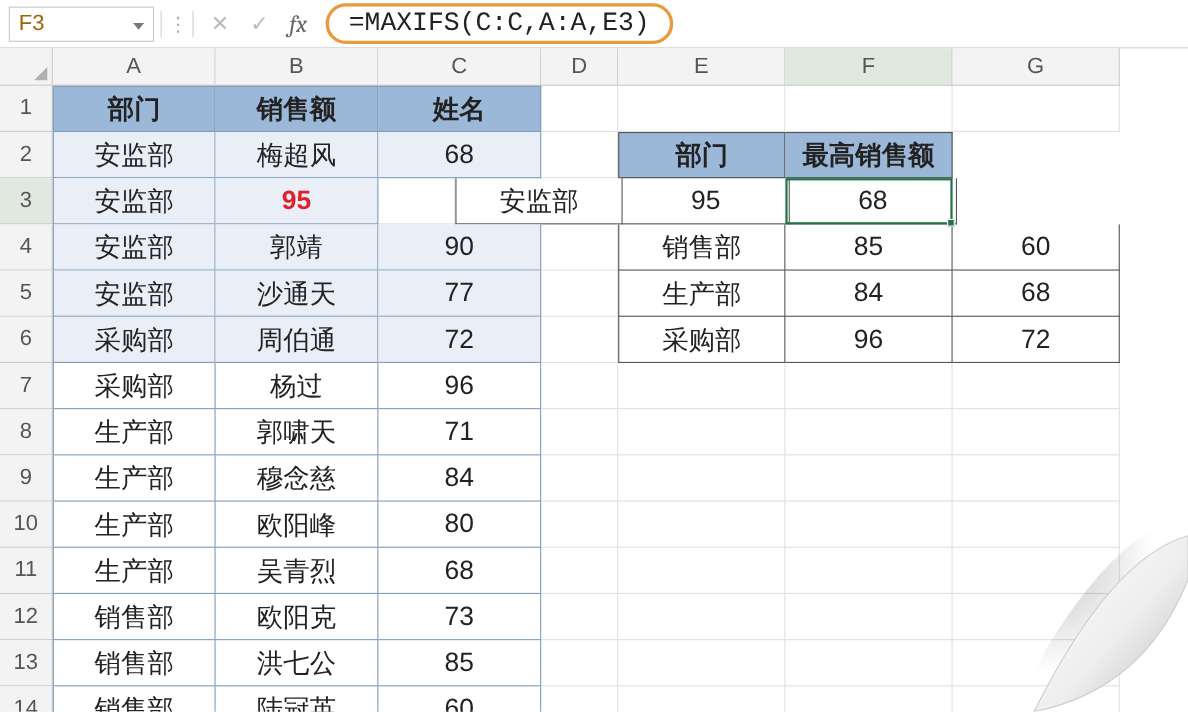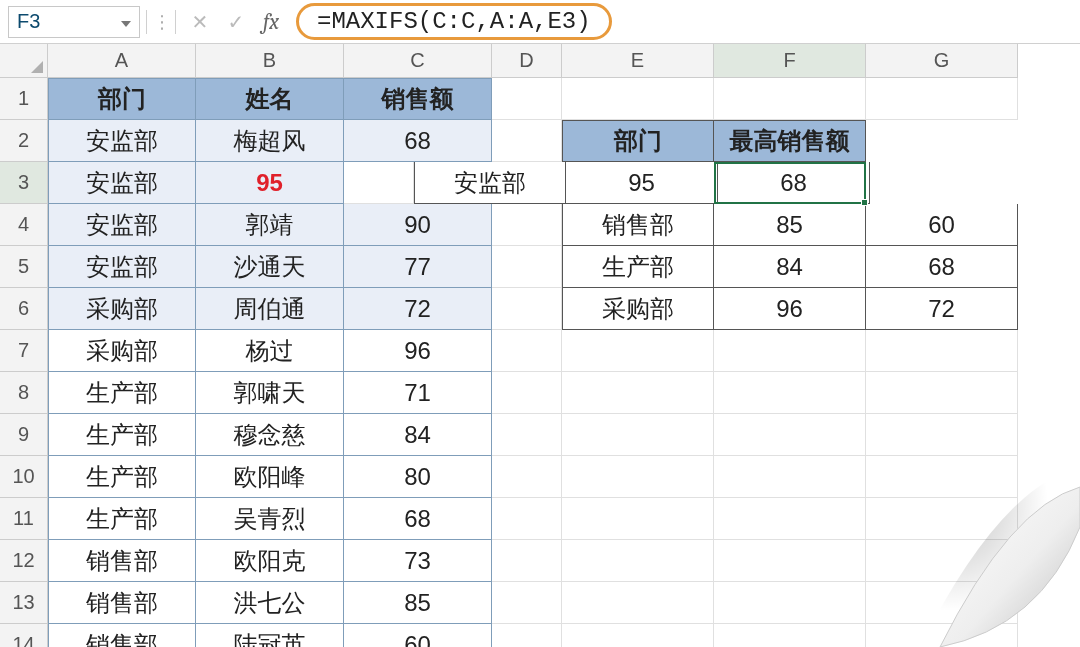--- a/index.html
+++ b/index.html
@@ -1,20 +1,20 @@
 <!DOCTYPE html>
 <html><head>
 <meta charset="utf-8">
 <style>
   *{box-sizing:border-box;margin:0;padding:0;}
   body{font-family:"DengXian","Microsoft YaHei","SimSun",sans-serif;background:#fff;width:1080px;height:647px;position:relative;overflow:hidden;}
   
   
   .formula-bar{display:flex;align-items:center;height:44px;border-bottom:1px solid #d0d0d0;padding:0 8px;background:#fff;}
-  .name-box{width:132px;height:32px;border:1px solid #c8c8c8;background:#fff;display:flex;align-items:center;padding:0 8px;font-size:20px;color:#0c4a6e;position:relative;}
+  .name-box{width:132px;height:32px;border:1px solid #c8c8c8;background:#fff;display:flex;align-items:center;padding:0 8px;font-size:20px;color:#a16207;position:relative;}
   .name-box::after{content:"";position:absolute;right:8px;top:14px;border-left:5px solid transparent;border-right:5px solid transparent;border-top:6px solid #777;}
   .fb-sep{width:1px;height:24px;background:#d0d0d0;margin:0 6px;}
   .fb-dots{width:16px;text-align:center;color:#aaa;font-size:18px;}
   .fb-btn{width:36px;height:36px;display:flex;align-items:center;justify-content:center;color:#bbb;font-size:20px;}
   .fb-fx{width:34px;height:34px;display:flex;align-items:center;justify-content:center;color:#666;font-size:22px;font-style:italic;font-family:"Cambria",serif;}
   .formula-hl{margin-left:8px;padding:2px 18px;border:3px solid #e89a3c;border-radius:22px;font-size:24px;font-family:"Consolas","Courier New",monospace;color:#222;}
   
   
   .grid-wrap{position:relative;}
   .corner{position:absolute;left:0;top:0;width:48px;height:34px;background:#f3f3f3;border-right:1px solid #ccc;border-bottom:1px solid #ccc;}
@@ -101,25 +101,25 @@
         <span>G</span>
       </div>
   </div>
 
   <div class="rows" id="rows">
       <div class="row">
         <div class="row-h">1</div>
         <div class="cell cA t1 hdr1 top left">
           <span>部门</span>
         </div>
+        <div class="cell cC t1 hdr1 top">
+          <span>销售额</span>
+        </div>
         <div class="cell cB t1 hdr1 top">
           <span>姓名</span>
-        </div>
-        <div class="cell cC t1 hdr1 top">
-          <span>销售额</span>
         </div>
         <div class="cell cD"></div>
         <div class="cell cE"></div>
         <div class="cell cF"></div>
         <div class="cell cG"></div>
       </div>
       <div class="row">
         <div class="row-h">2</div>
         <div class="cell cA t1 left band">
           <span>安监部</span>

